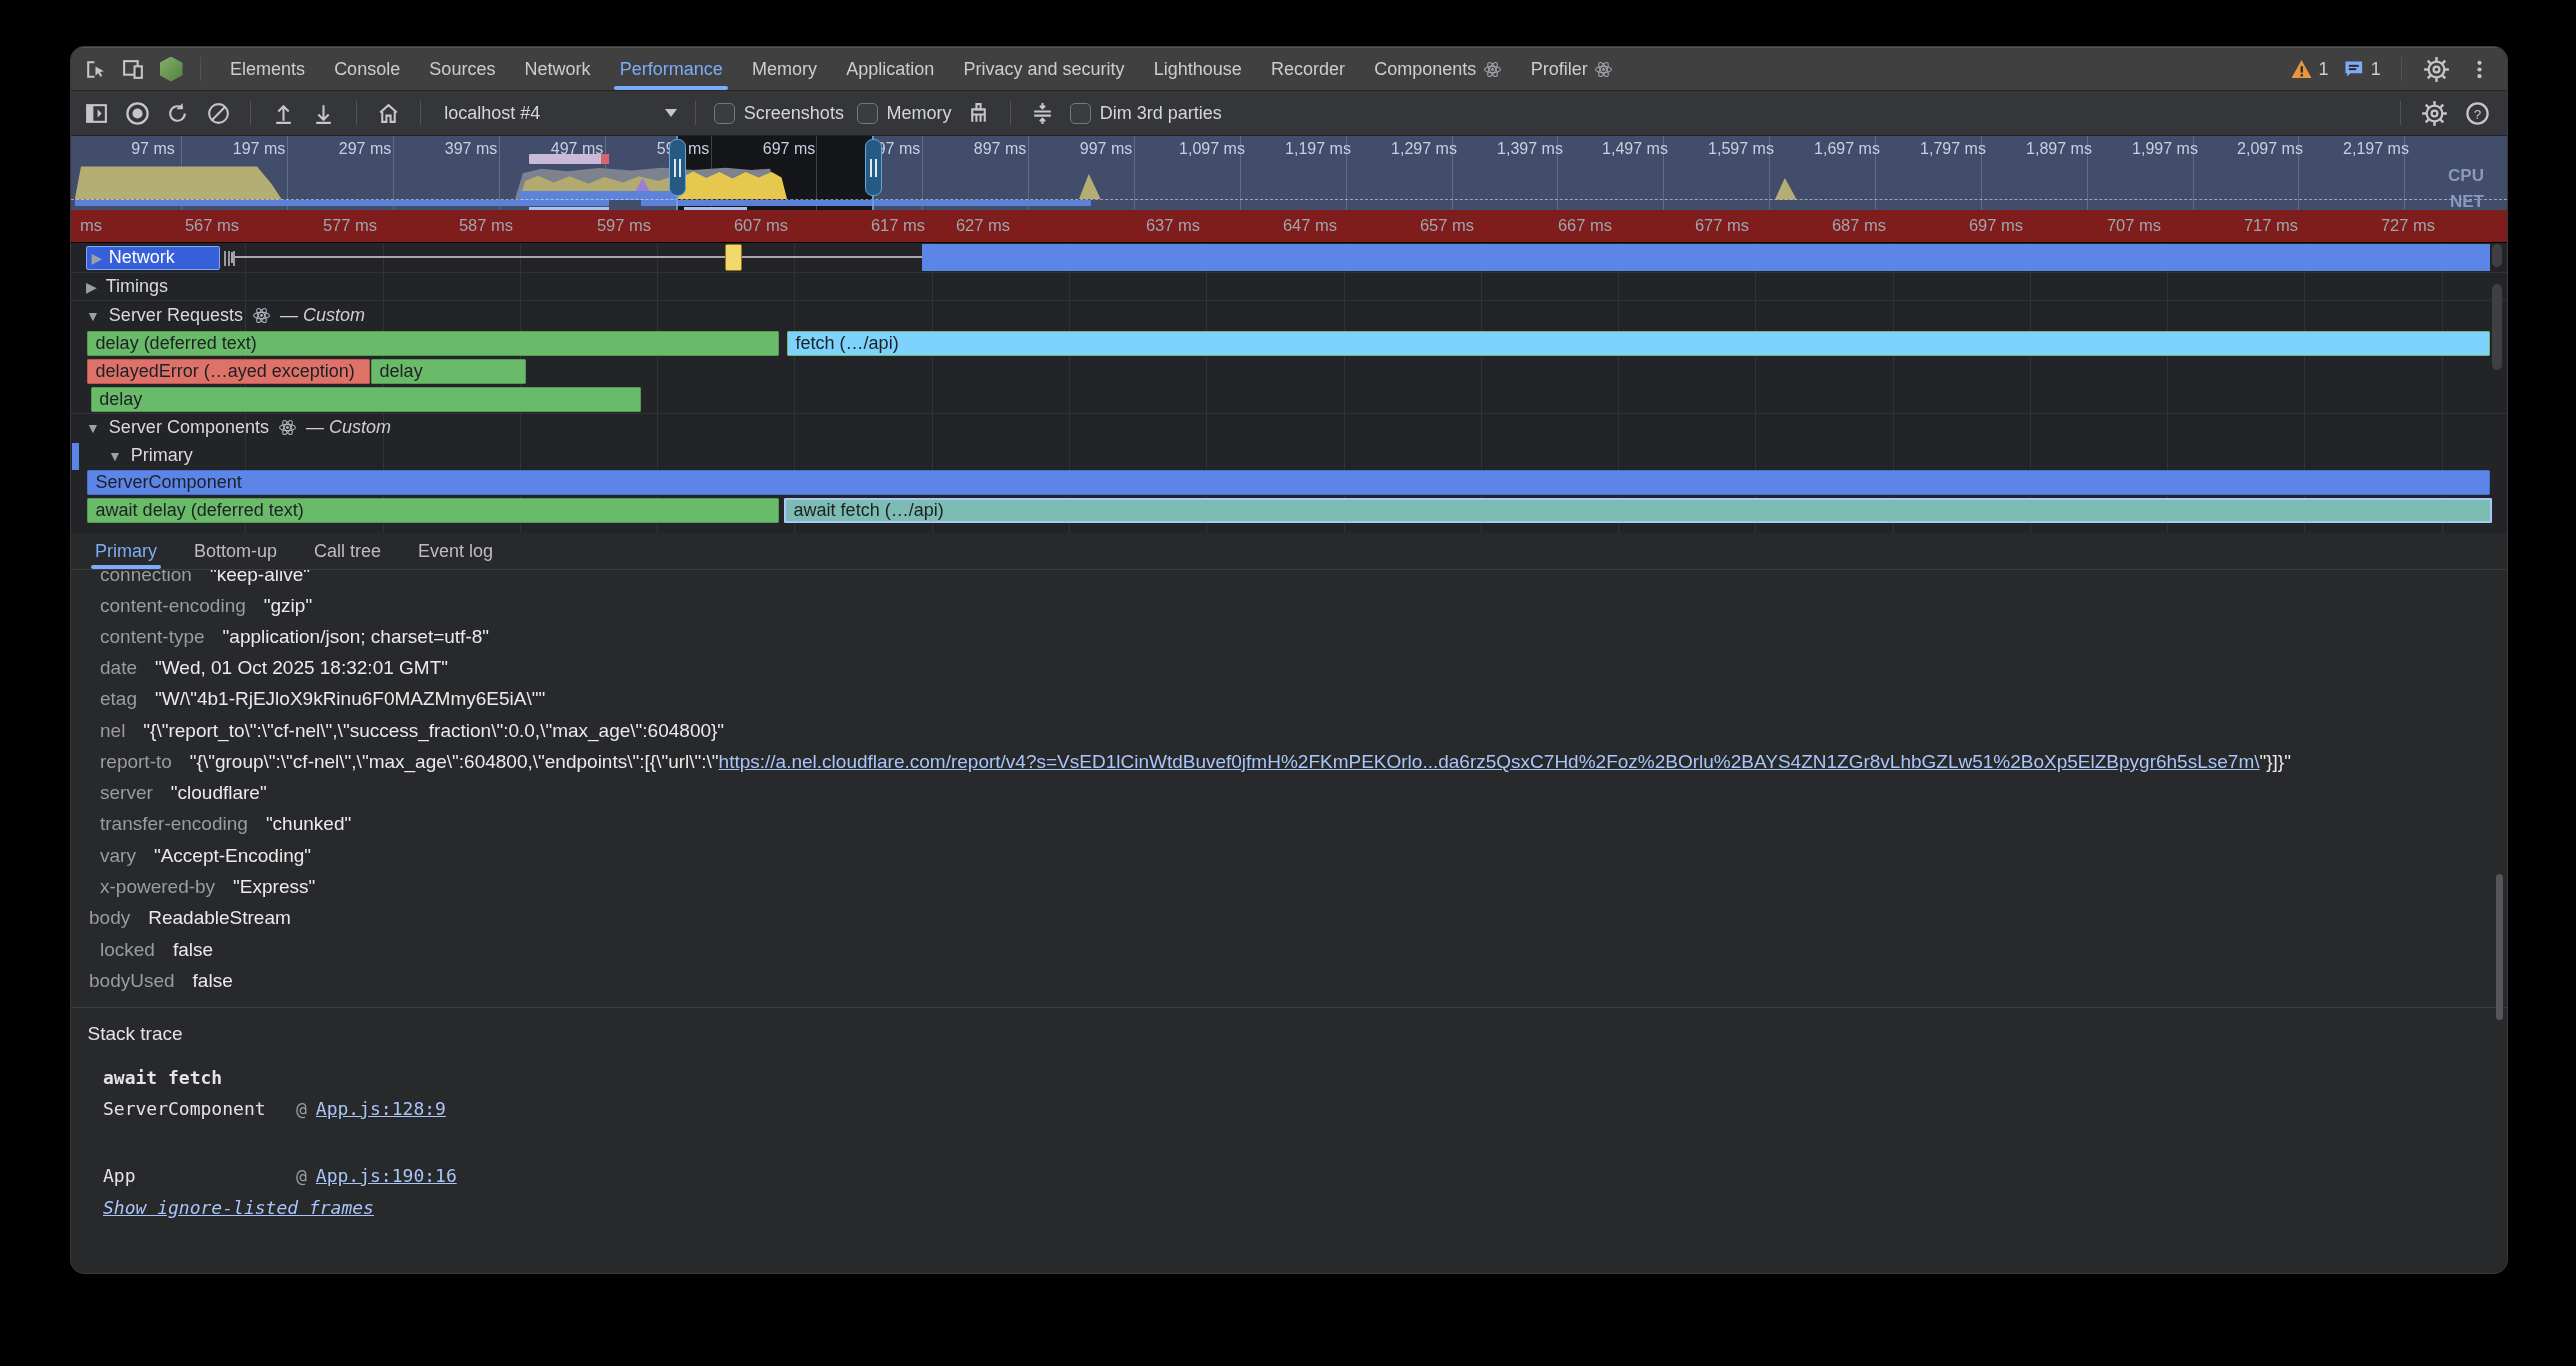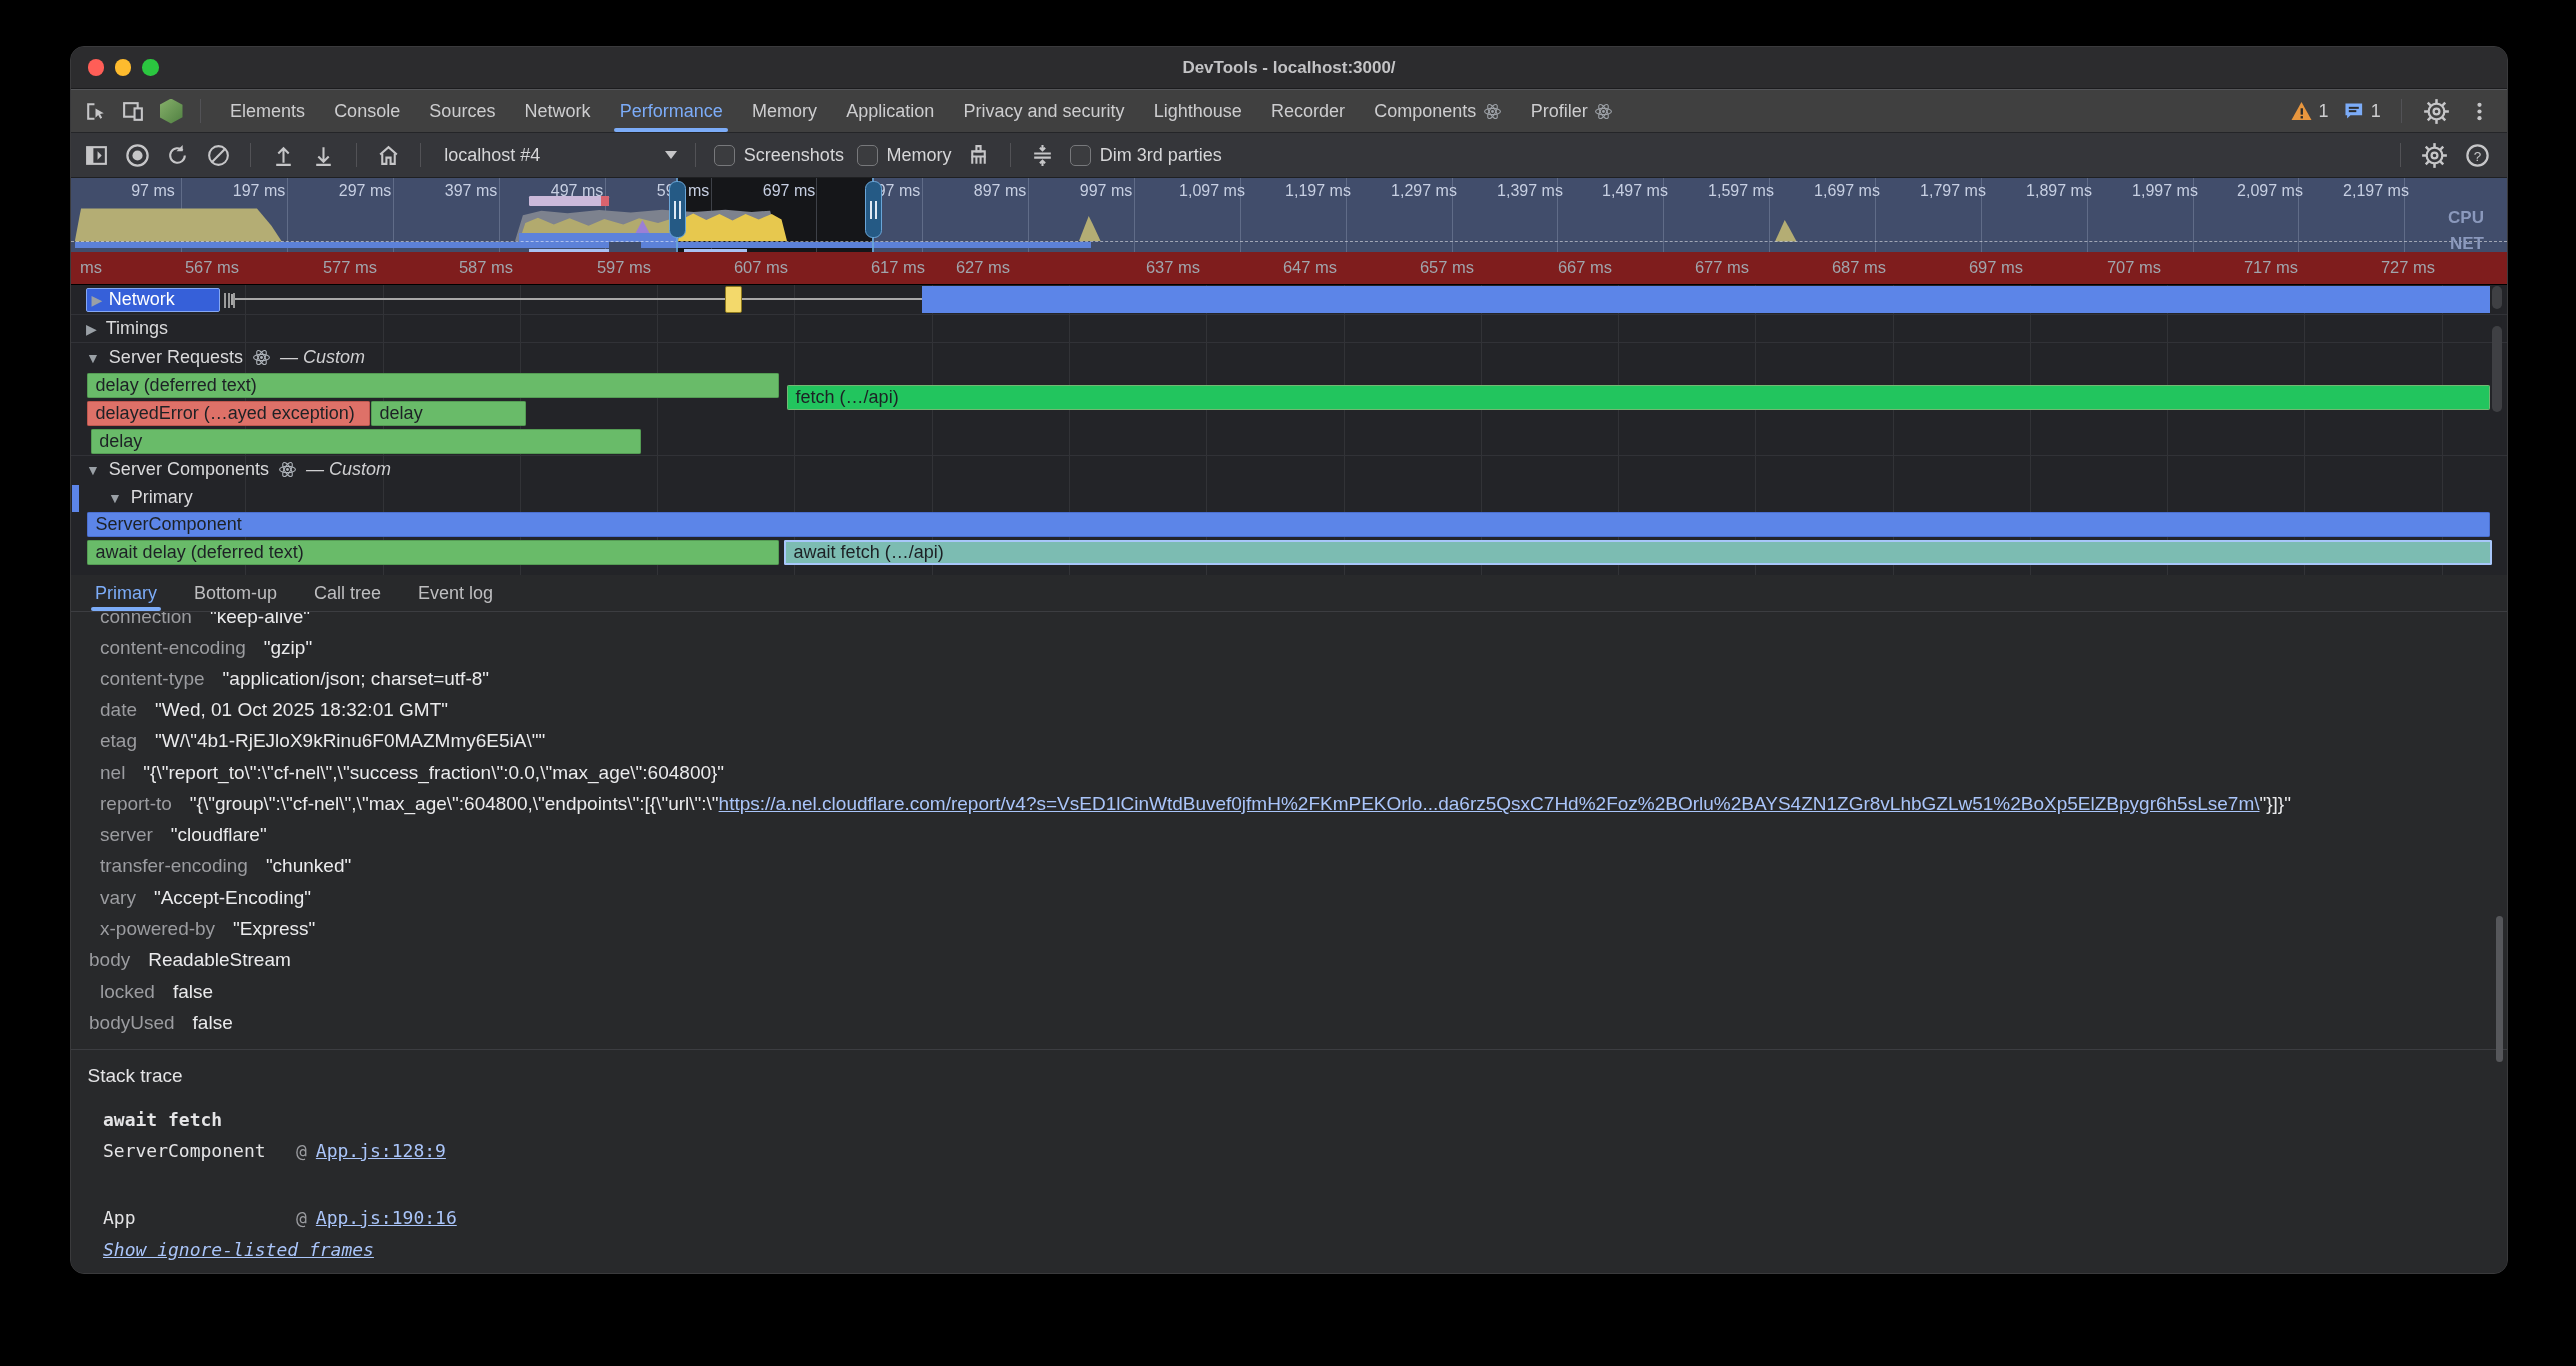--- a/index.html
+++ b/index.html
@@ -70,21 +70,21 @@
     display:flex;align-items:center;gap:6.3px;padding-left:5px;box-sizing:border-box;color:#fff;font-size:18px;z-index:3;}
   .net-grip{position:absolute;left:153px;top:7.6px;width:11.4px;height:15px;z-index:3;
     background:repeating-linear-gradient(90deg,#9b9b9b 0 1.9px,transparent 1.9px 4.4px);}
   .whisker{position:absolute;left:160px;top:13.3px;width:691px;height:1.9px;background:#a9a9a9;z-index:1;}
   .whisker-cap{position:absolute;left:160px;top:9px;width:2.5px;height:10.8px;background:#a9a9a9;z-index:1;}
   .net-event-sel{position:absolute;left:654px;top:0.6px;width:16.5px;height:27px;background:#f3d96b;border:1.9px solid #8f7a1e;border-radius:1.9px;box-sizing:border-box;z-index:2;}
   .net-bar{position:absolute;left:851px;top:0.6px;width:1568px;height:27px;background:#5c85e8;z-index:1;}
   .bar{position:absolute;height:25px;display:flex;align-items:center;padding:0 7.6px;font-size:18px;color:#1d2125;
     white-space:nowrap;overflow:hidden;box-sizing:border-box;border-radius:1.3px;}
   .bar.green{background:#69bb69;border:1.3px solid #549c54;}
-  .bar.green-light{background:#22c55e;border:1.3px solid #74b873;margin-top:12px;}
+  .bar.green-light{background:#7dd3fc;border:1.3px solid #74b873;}
   .bar.red{background:#de7168;border:1.3px solid #bf574e;}
   .bar.blue{background:#5c85e8;border:1.3px solid #4a6fd0;}
   .bar.teal-selected{background:#7cbcb2;border:2.5px solid #a8c7fa;}
   .primary-strip{position:absolute;left:1.3px;top:200px;width:6.3px;height:27px;background:#5c85e8;}
   .tscroll{position:absolute;right:5px;width:10px;border-radius:5px;background:#3f4044;}
 
   
   .btabs{height:36px;background:#28292b;border-bottom:0.6px solid #3c3d41;display:flex;align-items:stretch;padding-left:24px;gap:37px;}
   .btab{position:relative;display:flex;align-items:center;font-size:18px;color:#bebec0;white-space:nowrap;}
   .btab.selected{color:#7cacf8;}
@@ -108,28 +108,20 @@
 
   svg{display:block;}
   .ic{stroke:#c6c6c8;fill:none;stroke-width:2;}
 </style>
 </head>
 <body>
 
 <div class="stage">
   <div class="window">
 
-    <div class="titlebar">
-      <div class="traffic">
-        <span class="light" style="background:#ff5e57"></span>
-        <span class="light" style="background:#febb2e"></span>
-        <span class="light" style="background:#2bc740"></span>
-      </div>
-      <div class="title">DevTools - localhost:3000/</div>
-    </div>
 
     <div class="tabbar">
       <div class="tb-icons">
         <span class="tb-icon">
           <svg width="25" height="25" viewBox="0 0 24 24">
               <path d="M4 4h7v2H6v12h5v2H4z" fill="#c6c6c8"></path>
               <path d="M12 9l8 4.6-3.6.8 2 3.6-1.8 1-2-3.6-2.6 2.6z" fill="#c6c6c8"></path>
             </svg>
         </span>
         <span class="tb-icon">

